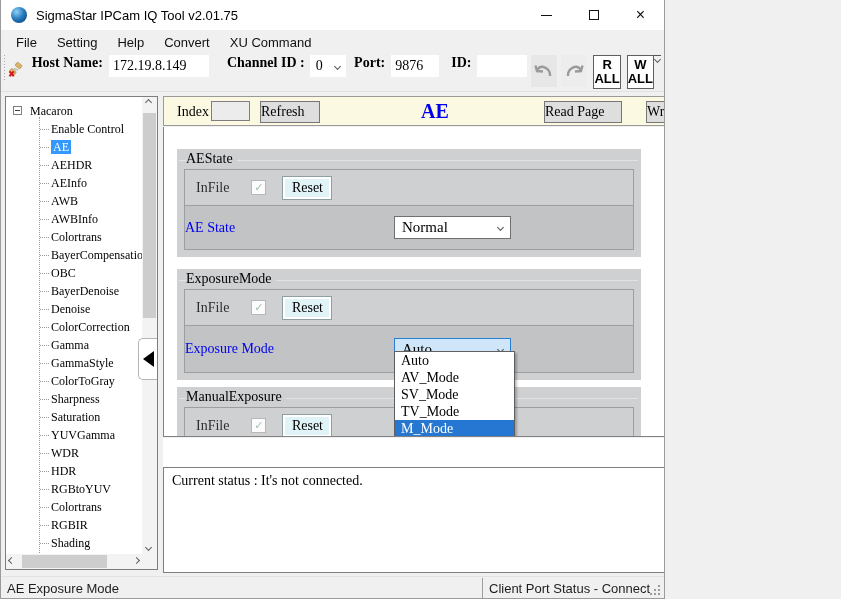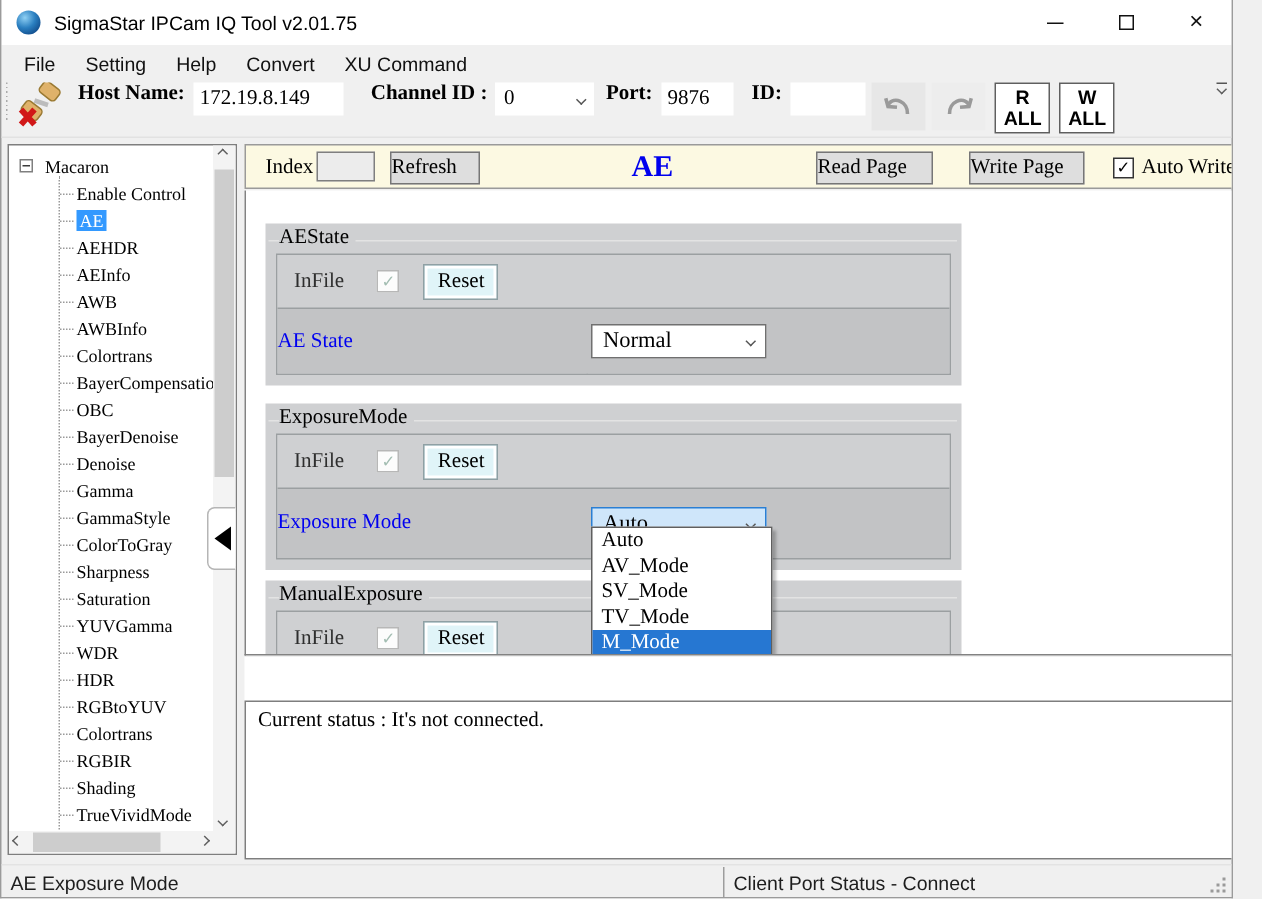--- a/index.html
+++ b/index.html
@@ -1,18 +1,18 @@
 <!DOCTYPE html>
 <html><head>
 <meta charset="utf-8">
 <style>
   * { box-sizing: border-box; margin: 0; padding: 0; }
   html,body { width:841px; height:599px; }
   body { font-family:"Liberation Sans", sans-serif; background:#f0f0f0; }
-  .window { position:relative; width:822px; height:599px; background:#f0f0f0;
+  .window { position:relative; width:665px; height:599px; background:#f0f0f0;
             border:1px solid #9b9b9b; border-top:none; overflow:hidden; }
 
   
   .titlebar { position:absolute; left:0; top:0; width:100%; height:30px; background:#fff; display:flex; align-items:center; }
   .app-icon { width:16px; height:16px; border-radius:50%; margin:0 9px 0 10px;
               background:radial-gradient(circle at 35% 30%, #8fd0f4 0%, #2a7fc0 45%, #0b3f7e 90%); }
   .title-text { font-size:13px; color:#000; }
   .win-btns { margin-left:auto; display:flex; height:100%; }
   .win-btn { width:47px; height:100%; display:flex; align-items:center; justify-content:center; color:#111; font-size:14px; }
   .glyph-min { width:11px; height:1px; background:#111; display:inline-block; }
@@ -204,20 +204,21 @@
           <div class="tree-row"><span class="tree-label selected">AE</span></div>
           <div class="tree-row"><span class="tree-label">AEHDR</span></div>
           <div class="tree-row"><span class="tree-label">AEInfo</span></div>
           <div class="tree-row"><span class="tree-label">AWB</span></div>
           <div class="tree-row"><span class="tree-label">AWBInfo</span></div>
           <div class="tree-row"><span class="tree-label">Colortrans</span></div>
           <div class="tree-row"><span class="tree-label">BayerCompensation</span></div>
           <div class="tree-row"><span class="tree-label">OBC</span></div>
           <div class="tree-row"><span class="tree-label">BayerDenoise</span></div>
           <div class="tree-row"><span class="tree-label">Denoise</span></div>
+          <div class="tree-row"><span class="tree-label">ColorCorrection</span></div>
           <div class="tree-row"><span class="tree-label">Gamma</span></div>
           <div class="tree-row"><span class="tree-label">GammaStyle</span></div>
           <div class="tree-row"><span class="tree-label">ColorToGray</span></div>
           <div class="tree-row"><span class="tree-label">Sharpness</span></div>
           <div class="tree-row"><span class="tree-label">Saturation</span></div>
           <div class="tree-row"><span class="tree-label">YUVGamma</span></div>
           <div class="tree-row"><span class="tree-label">WDR</span></div>
           <div class="tree-row"><span class="tree-label">HDR</span></div>
           <div class="tree-row"><span class="tree-label">RGBtoYUV</span></div>
           <div class="tree-row"><span class="tree-label">Colortrans</span></div>

